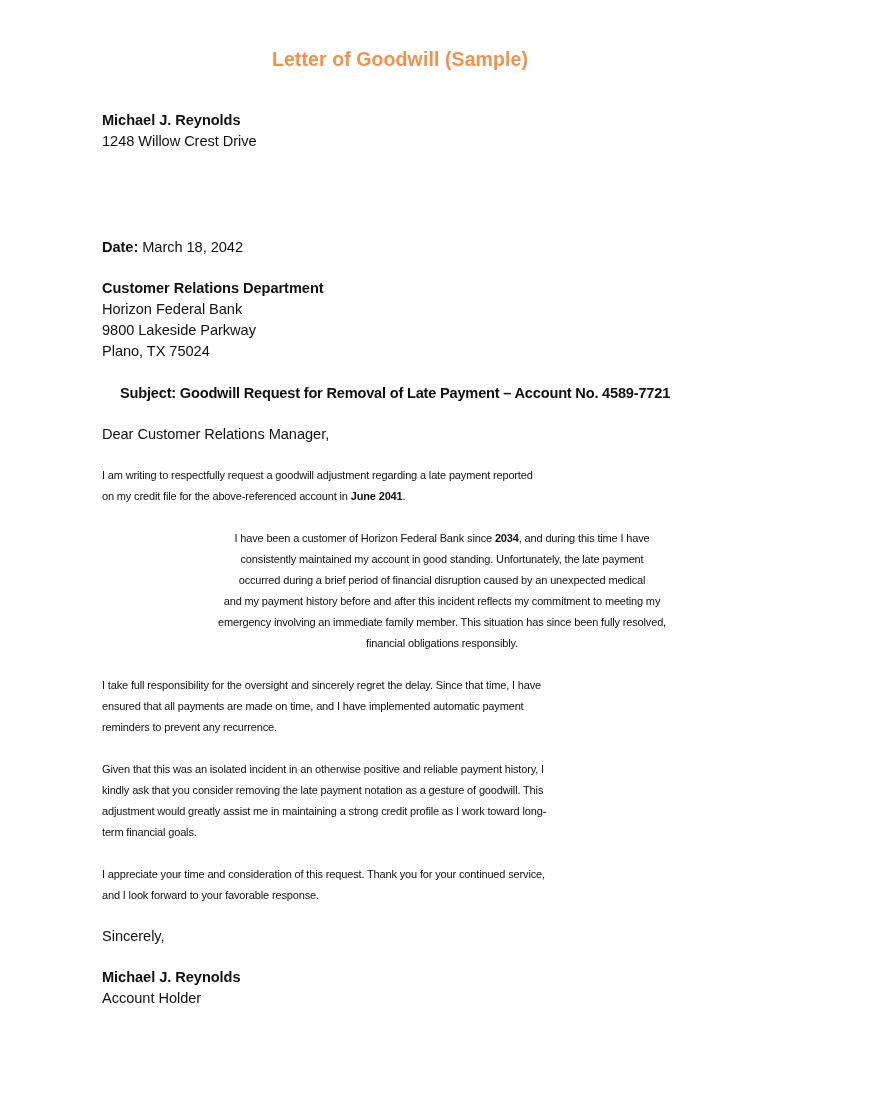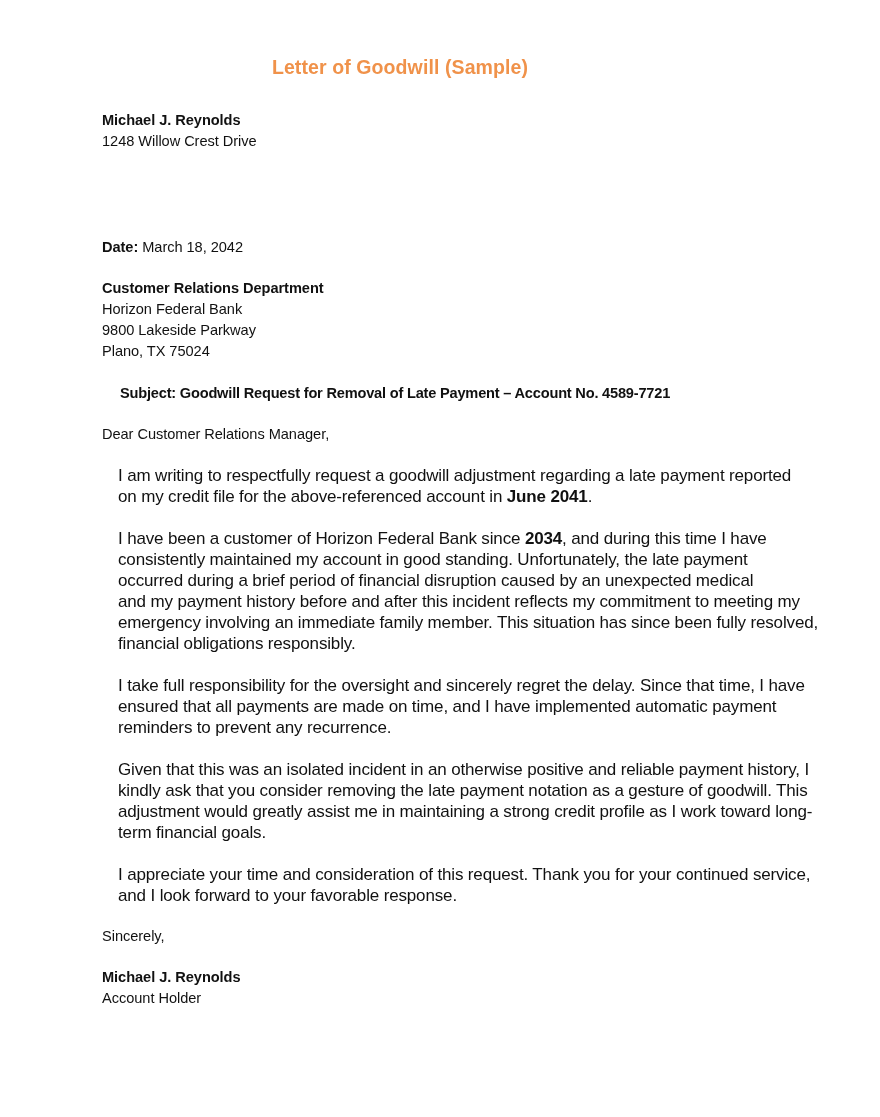--- a/index.html
+++ b/index.html
@@ -18,44 +18,43 @@
     .page {
       position: absolute;
       left: 102px;
       top: 0;
       width: 680px;
     }
     .title {
       position: absolute;
       left: 0;
       width: 800px;
-      top: 56px;
+      top: 48px;
       text-align: center;
       font-size: 19.5px;
       font-weight: bold;
       color: #f0924a;
       letter-spacing: 0.1px;
     }
     .line {
       font-size: 14.6px;
       line-height: 21px;
       height: 21px;
       white-space: nowrap;
       letter-spacing: -0.05px;
     }
     .b { font-weight: bold; }
     .block { position: absolute; left: 0; }
     .para {
       position: absolute;
       left: 0;
       width: 680px;
-      font-size: 17px;
+      font-size: 11px;
       line-height: 21px;
       letter-spacing: -0.15px;
-      margin-left: 16px;
     }
     .para .pl { display: block; white-space: nowrap; height: 21px; }
   </style>
 </head>
 <body>
 
 <div class="title" style="color: rgb(240, 146, 74);">Letter of Goodwill (Sample)</div>
 
 <div class="page">
 
@@ -83,21 +82,21 @@
 
   <div class="block" style="top:424px;">
     <div class="line">Dear Customer Relations Manager,</div>
   </div>
 
   <div class="para" style="top:465px;">
     <span class="pl">I am writing to respectfully request a goodwill adjustment regarding a late payment reported</span>
     <span class="pl"><span>on my credit file for the above-referenced  account in </span><span class="b">June 2041</span><span>.</span></span>
   </div>
 
-  <div class="para" style="top:528px;">
+  <div class="para" style="top:528px;text-align:center;">
     <span class="pl"><span>I have been a customer of Horizon Federal Bank since </span><span class="b">2034</span><span>, and during this time I have</span></span>
     <span class="pl">consistently maintained my account in good standing. Unfortunately,  the late payment</span>
     <span class="pl">occurred during a brief period of financial disruption caused by an unexpected  medical</span>
     <span class="pl">and my payment history before and after this incident reflects my commitment to meeting my</span>
     <span class="pl">emergency involving an immediate family member. This situation has since been fully resolved,</span>
     <span class="pl">financial obligations responsibly.</span>
   </div>
 
   <div class="para" style="top:675px;">
     <span class="pl">I take full responsibility for the oversight and sincerely regret the delay. Since that time, I have</span>

